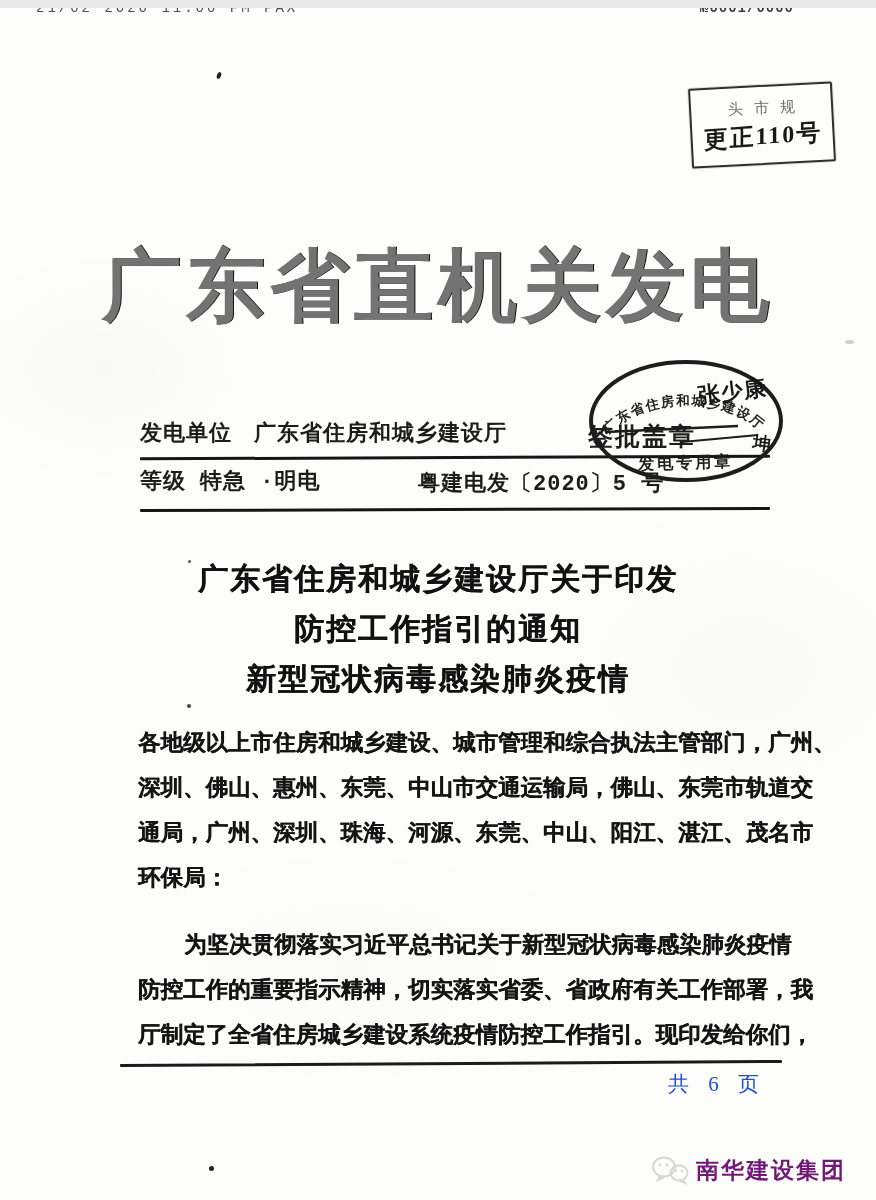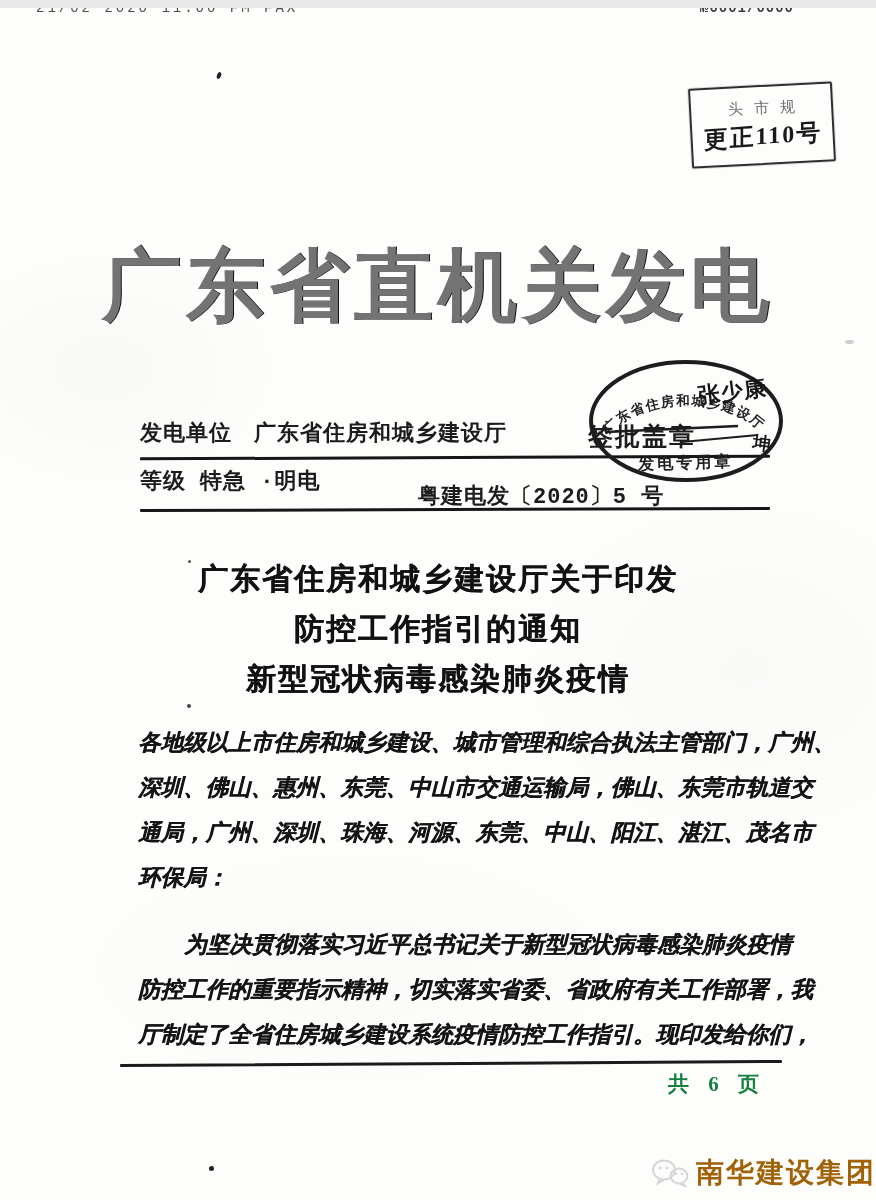--- a/index.html
+++ b/index.html
@@ -52,54 +52,54 @@
   .meta-row{position:relative;height:42px;display:flex;align-items:center;}
   .meta-label{font-weight:bold;font-size:22px;letter-spacing:1px;}
   .meta-value{font-weight:bold;font-size:22px;margin-left:22px;letter-spacing:1px;}
   .sign-label{
     position:absolute;left:448px;top:8px;font-weight:bold;font-size:25px;letter-spacing:2px;
   }
   .rule{height:2.6px;background:#161616;border-radius:1px;}
   .rule1{margin-top:2px;transform:rotate(-0.25deg);}
   .rule2{margin-top:5px;transform:rotate(-0.2deg);}
   .meta-row2{height:44px;font-family:Liberation Mono, monospace;}
-  .doc-number{position:absolute;left:278px;top:22px;font-weight:bold;font-size:22px;letter-spacing:1px;}
+  .doc-number{position:absolute;left:278px;top:9px;font-weight:bold;font-size:22px;letter-spacing:1px;}
   .seal{position:absolute;left:586px;top:350px;z-index:3;}
   .doc-title{
     position:absolute;left:0;top:546px;width:100%;text-align:center;
     font-size:30px;font-weight:900;line-height:50px;color:#111;letter-spacing:2px;
     text-shadow:0.6px 0 0 #111;
   }
   .body-block{
     position:absolute;left:138px;width:650px;
     font-size:22.5px;font-weight:bold;color:#141414;
     text-shadow:0.4px 0 0 #141414;
   }
   .p1{top:712px;}
   .p2{top:914px;}
   .bline{
     height:45px;line-height:45px;white-space:nowrap;
-    text-align:justify;text-align-last:justify;font-style:italic;
+    text-align:justify;text-align-last:justify;
   }
   .bline.last{text-align-last:left;}
   .bline.indent{padding-left:46px;}
   .bottom-rule{
     position:absolute;left:120px;top:1054px;width:662px;height:2.6px;
     background:#1b1b1b;transform:rotate(-0.35deg);border-radius:1px;
   }
   .page-count{
     position:absolute;left:668px;top:1062px;
-    font-size:21px;font-weight:bold;letter-spacing:7px;color:#15803d;white-space:nowrap;
+    font-size:21px;font-weight:normal;letter-spacing:7px;color:#1d4ed8;white-space:nowrap;
   }
   .watermark{
     position:absolute;left:650px;top:1146px;display:flex;align-items:center;gap:6px;
   }
   .watermark-text{
     font-family:Liberation Serif, serif;
-    font-size:28px;color:#a16207;letter-spacing:2px;white-space:nowrap;font-weight:bold;
+    font-size:23px;color:#701a75;letter-spacing:2px;white-space:nowrap;font-weight:bold;
   }
   .artifact{position:absolute;background:#222;border-radius:50%;}
   .a1{left:217px;top:64px;width:4px;height:7px;transform:rotate(20deg);}
   .a2{left:209px;top:1158px;width:5px;height:5px;}
   .a3{left:188px;top:552px;width:3px;height:3px;background:#555;}
   .a4{left:187px;top:696px;width:4px;height:4px;background:#444;}
   .a5{left:845px;top:332px;width:9px;height:4px;background:#cfcfcf;}
 </style>
 </head>
 <body>

